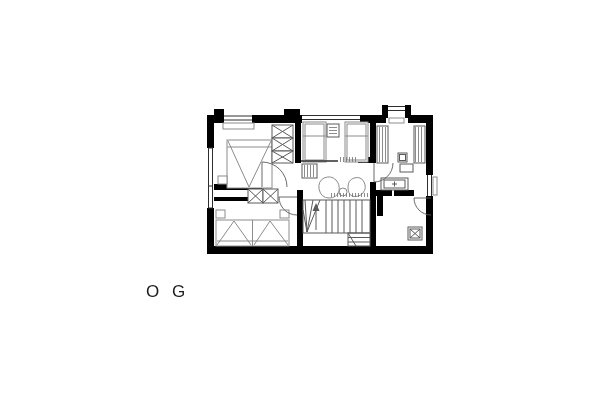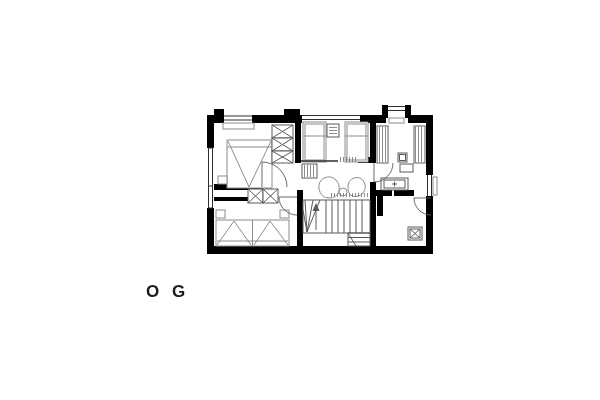--- a/index.html
+++ b/index.html
@@ -15,21 +15,21 @@
   .thinwall{stroke:var(--line,#2e2e2e);stroke-width:1.4;fill:none;}
   .ln{stroke:var(--line,#2e2e2e);stroke-width:1;fill:none;}
   .fur{stroke:var(--furniture,#8c8c8c);stroke-width:1;fill:#ffffff;}
   .furl{stroke:var(--furniture,#8c8c8c);stroke-width:1;fill:none;}
   .fix{stroke:var(--fixture,#5a5a5a);stroke-width:1;fill:#ffffff;}
   .fixl{stroke:var(--fixture,#5a5a5a);stroke-width:1;fill:none;}
   .arc{stroke:var(--fixture,#5a5a5a);stroke-width:0.9;fill:none;}
   .floor-label{
     position:absolute;left:146px;top:282px;
     font-size:17px;letter-spacing:4px;color:#1b1b1b;
-    font-weight:700;
+    font-weight:400;
     text-align:right;
   }
 </style>
 </head>
 <body>
 
 <div class="canvas">
 <svg width="600" height="400" viewBox="0 0 600 400">
 
   <defs>

